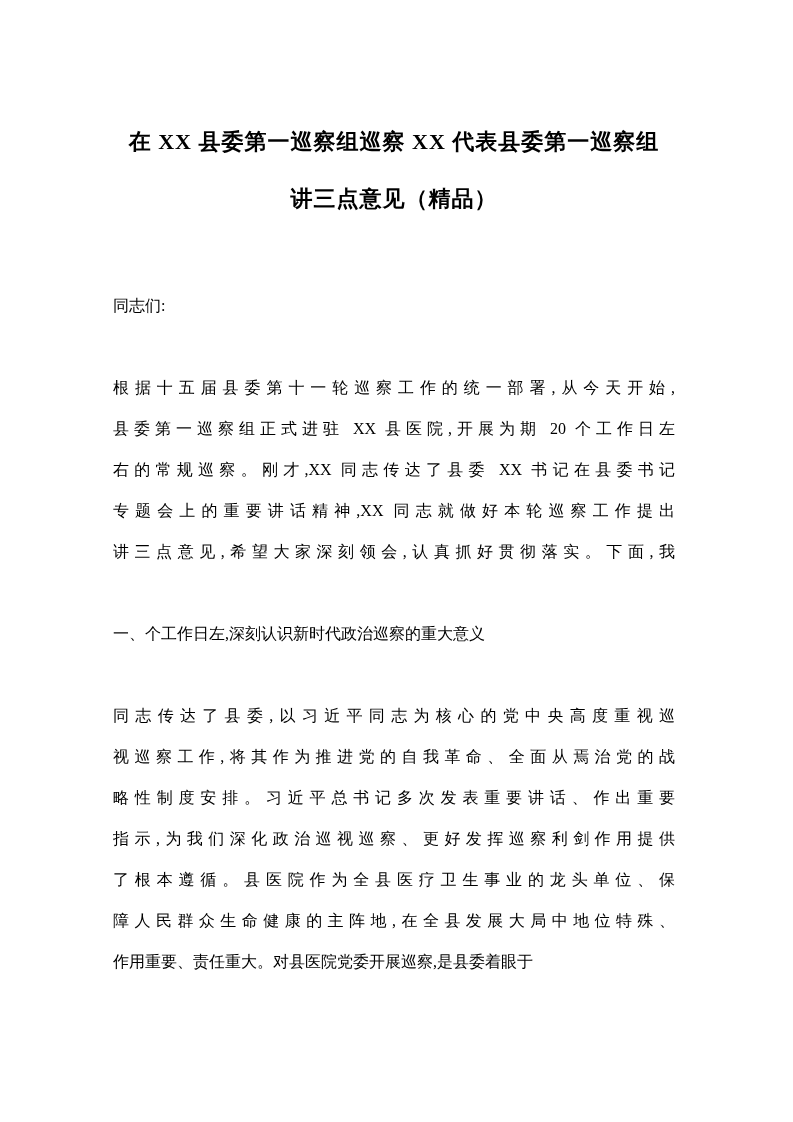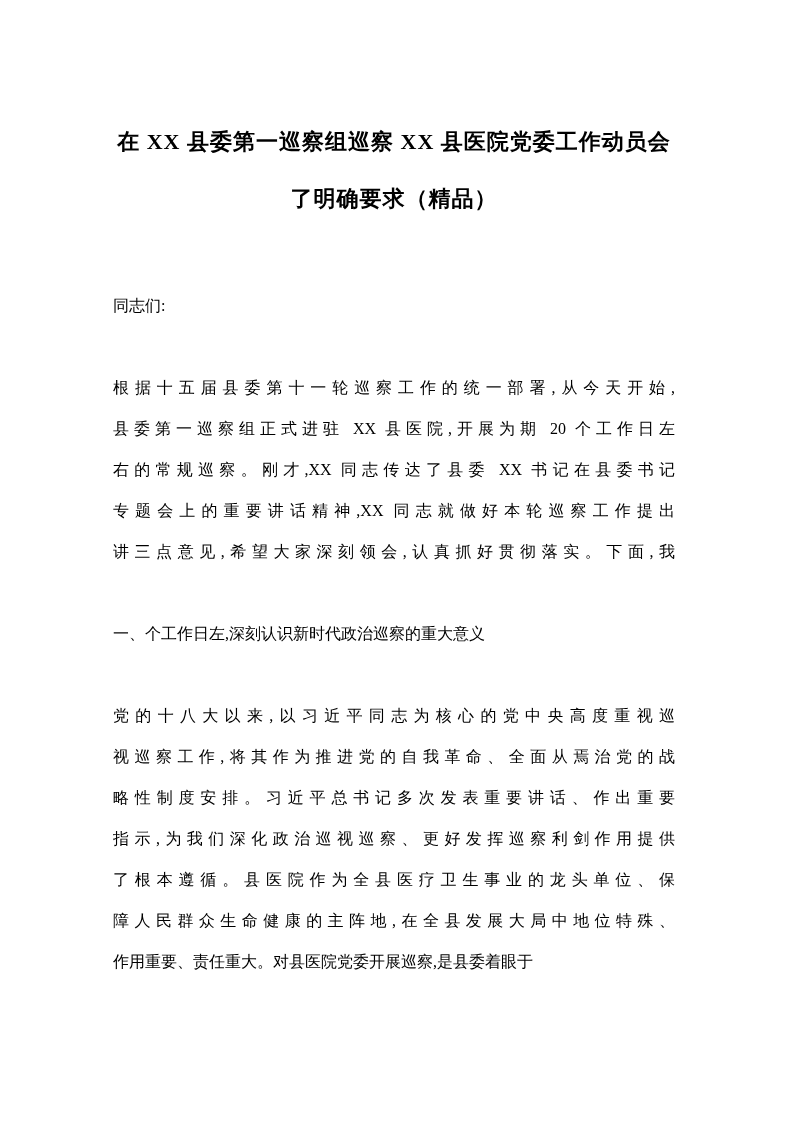--- a/index.html
+++ b/index.html
@@ -44,42 +44,42 @@
     text-align: left;
     text-align-last: left;
   }
 </style>
 </head>
 <body>
 
 <div class="page">
 
   <h1 class="doc-title">
-    <span class="title-line">在 XX 县委第一巡察组巡察 XX 县医院党委工作动员会</span>
-    <span class="title-line">了明确要求（精品）</span>
+    <span class="title-line">在 XX 县委第一巡察组巡察 XX 代表县委第一巡察组</span>
+    <span class="title-line">讲三点意见（精品）</span>
   </h1>
 
   <p class="para">
     <span class="line last">同志们:</span>
   </p>
 
   <p class="para">
     <span class="line">根据十五届县委第十一轮巡察工作的统一部署,从今天开始,</span>
     <span class="line">县委第一巡察组正式进驻 XX 县医院,开展为期 20 个工作日左</span>
     <span class="line">右的常规巡察。刚才,XX 同志传达了县委 XX 书记在县委书记</span>
     <span class="line">专题会上的重要讲话精神,XX 同志就做好本轮巡察工作提出</span>
     <span class="line">讲三点意见,希望大家深刻领会,认真抓好贯彻落实。下面,我</span>
   </p>
 
   <p class="para">
     <span class="line last">一、个工作日左,深刻认识新时代政治巡察的重大意义</span>
   </p>
 
   <p class="para">
-    <span class="line">党的十八大以来,以习近平同志为核心的党中央高度重视巡</span>
+    <span class="line">同志传达了县委,以习近平同志为核心的党中央高度重视巡</span>
     <span class="line">视巡察工作,将其作为推进党的自我革命、全面从焉治党的战</span>
     <span class="line">略性制度安排。习近平总书记多次发表重要讲话、作出重要</span>
     <span class="line">指示,为我们深化政治巡视巡察、更好发挥巡察利剑作用提供</span>
     <span class="line">了根本遵循。县医院作为全县医疗卫生事业的龙头单位、保</span>
     <span class="line">障人民群众生命健康的主阵地,在全县发展大局中地位特殊、</span>
     <span class="line last">作用重要、责任重大。对县医院党委开展巡察,是县委着眼于</span>
   </p>
 
 </div>
 

